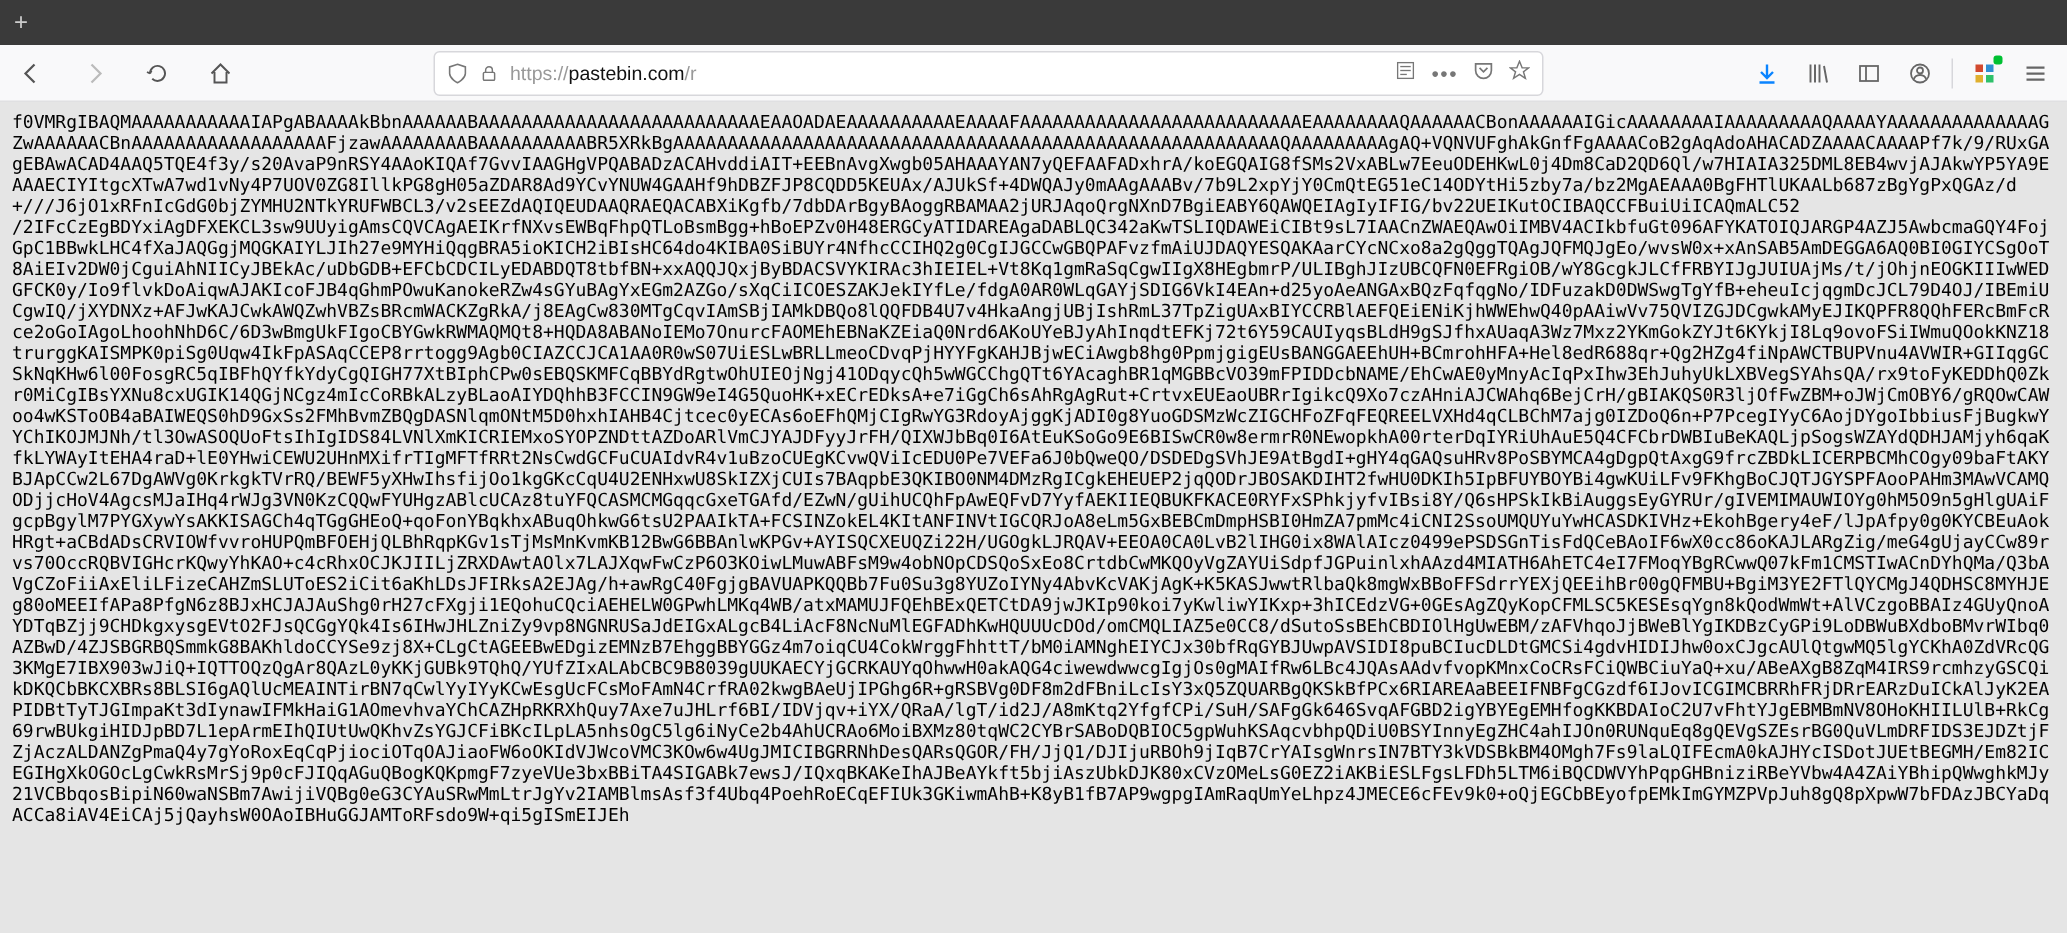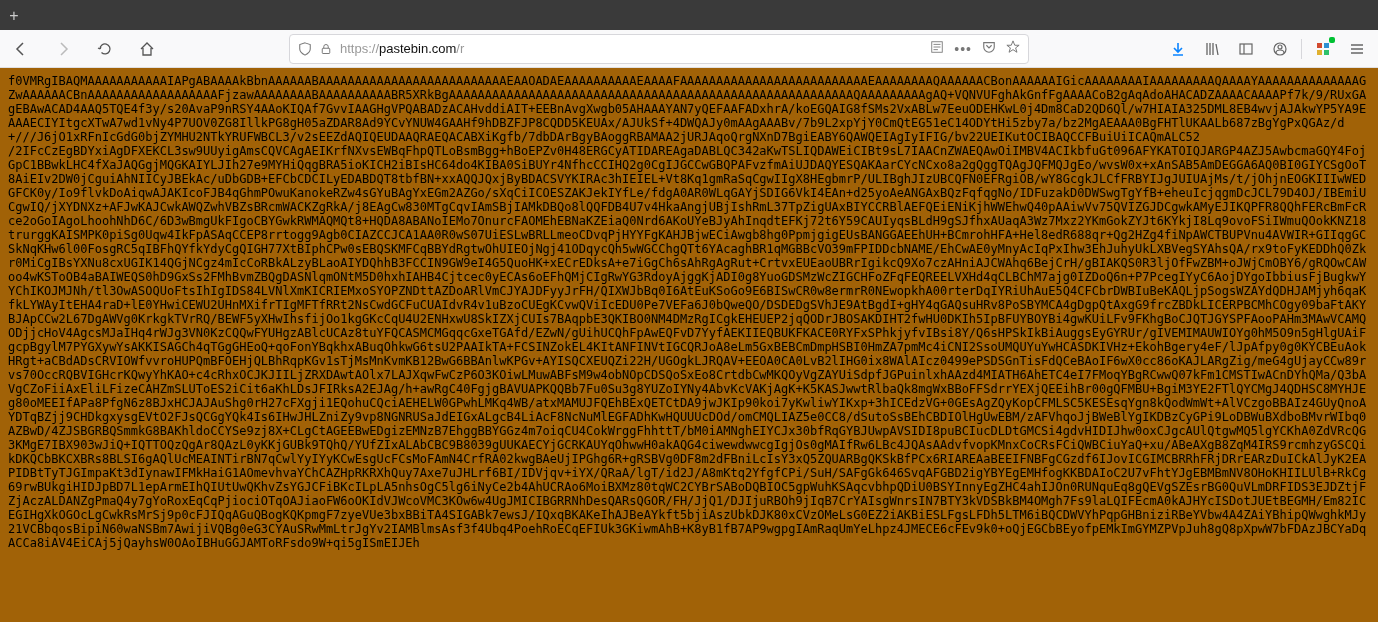--- a/index.html
+++ b/index.html
@@ -23,21 +23,21 @@
     .urlbar .url-domain { color: #111; }
     .urlbar .url-rest { color: #999; }
     .urlbar-right { display: flex; align-items: center; gap: 10px; color: #777; }
     
     .right-icons { display: flex; align-items: center; gap: 4px; margin-left: auto; }
     .right-icons .nav-btn { color: #666; }
     .download-icon { color: #0a84ff !important; }
     .ext-badge { position: relative; }
     .ext-badge::after { content: ''; position: absolute; top: 3px; right: 3px; width: 6px; height: 6px; background: #00c132; border-radius: 2px; }
     
-    .content { position: absolute; top: 68px; left: 0; right: 0; bottom: 0; overflow: hidden; background: #a16207; }
+    .content { position: absolute; top: 68px; left: 0; right: 0; bottom: 0; overflow: hidden; background: #e5e5e5; }
     .raw-text { font-family: "DejaVu Sans Mono","Courier New",monospace; font-size: 12px; line-height: 14px; white-space: pre-wrap; word-break: break-all; color: #000; padding: 6px 8px; }
     
     .icon-sep { width: 1px; height: 20px; background: #d7d7db; margin: 0 2px; }
   </style>
 </head>
 <body>
 
 <div class="tabbar">
   <div class="tab-add">+</div>
 </div>

